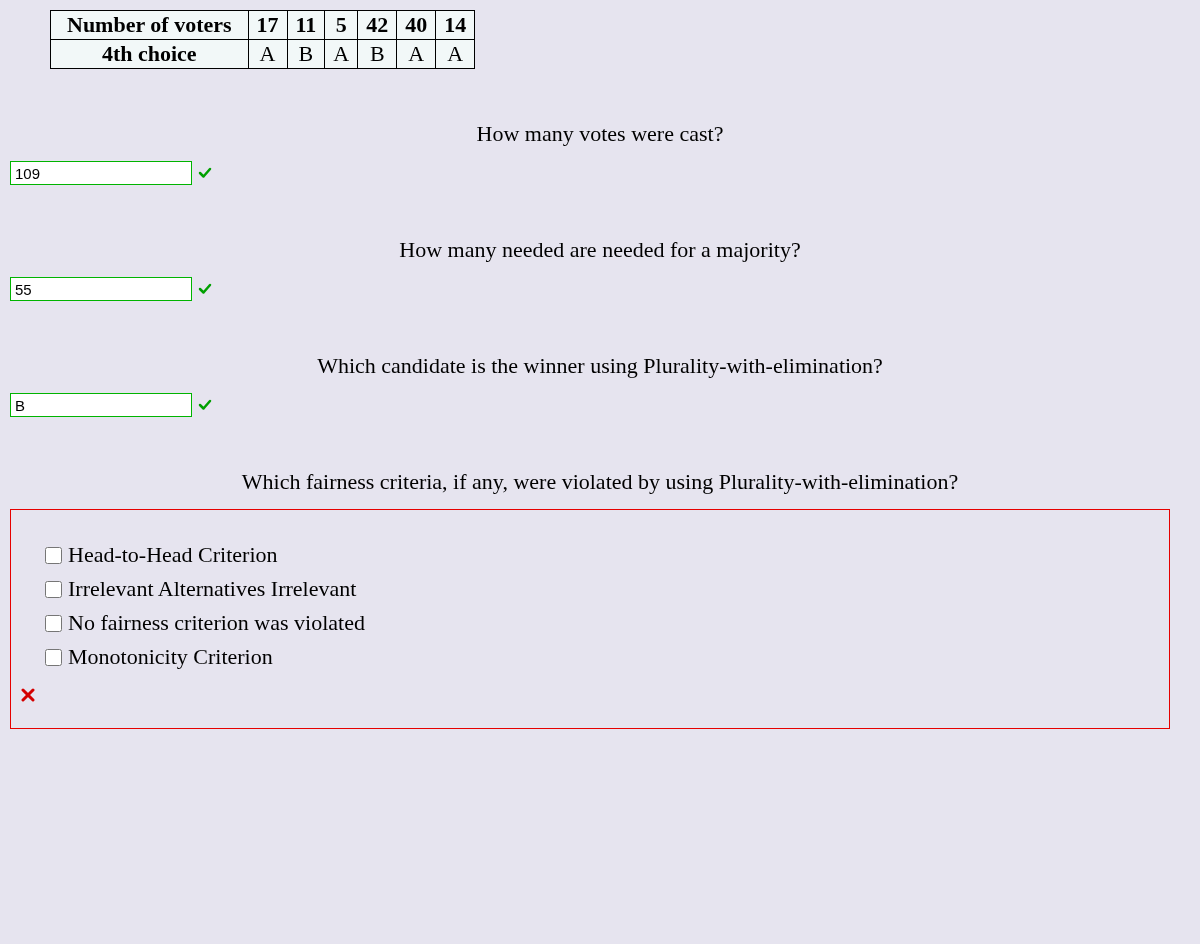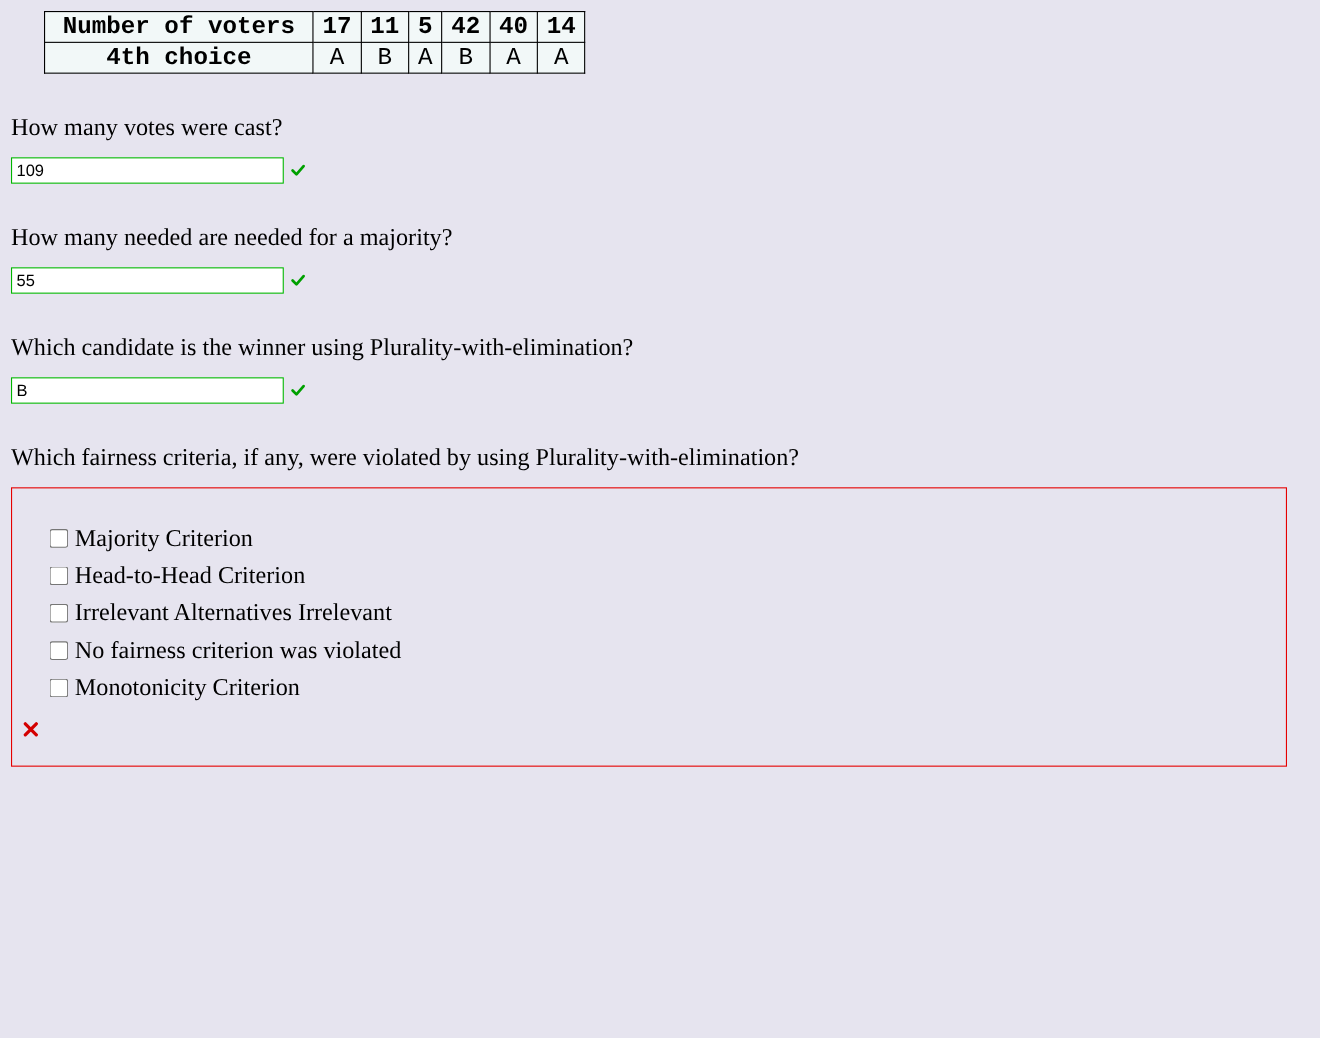--- a/index.html
+++ b/index.html
@@ -7,53 +7,53 @@
     background:#e6e4ef;
     font-family:"Times New Roman",Times,serif;
     font-size:22px;
     color:#000;
     padding:10px 10px 30px 10px;
     width:1200px;
     box-sizing:border-box;
   }
   table.pref{
     border-collapse:collapse;
-    margin-left:30px;
+    margin-left:40px;
     margin-top:0;
-    font-family:Liberation Mono, monospace;
   }
   table.pref th,table.pref td{
     border:1px solid #000;
     padding:1px 8px;
     text-align:center;
     background:#f2f8f8;
     font-size:22px;
     font-weight:normal;
   }
   table.pref tr:first-child td,
   table.pref tr:first-child th{
     font-weight:bold;
   }
   table.pref td.rowhead{
     font-weight:bold;
     padding-left:16px;
     padding-right:16px;
   }
   .question{
-    margin-top:36px;
+    margin-top:52px;
     margin-bottom:14px;
+    text-align:center;
   }
   .answer-line{
     display:flex;
     align-items:center;
     gap:6px;
     margin-bottom:6px;
   }
   input.textans{
-    width:248px;
+    width:182px;
     height:24px;
     font-family:Arial,Helvetica,sans-serif;
     font-size:15px;
     padding:2px 4px;
     border:1.5px solid #00b400;
     background:#fff;
     box-sizing:border-box;
   }
   .check-icon{display:inline-block;line-height:0;}
   .cross-icon{display:inline-block;line-height:0;}
@@ -136,24 +136,20 @@
         <polyline points="2,7 5.5,10.5 12,3" fill="none" stroke="#00a000" stroke-width="2.5" stroke-linecap="round" stroke-linejoin="round"></polyline>
       </svg>
   </span>
 </div>
 
 <div class="question">Which fairness criteria, if any, were violated by using Plurality-with-elimination?</div>
 
 <div class="criteria-box">
   <div class="opt">
     <input type="checkbox" style="">
-    <span>Majority Criterion</span>
-  </div>
-  <div class="opt">
-    <input type="checkbox" style="">
     <span>Head-to-Head Criterion</span>
   </div>
   <div class="opt">
     <input type="checkbox" style="">
     <span>Irrelevant Alternatives Irrelevant</span>
   </div>
   <div class="opt">
     <input type="checkbox" style="">
     <span>No fairness criterion was violated</span>
   </div>

